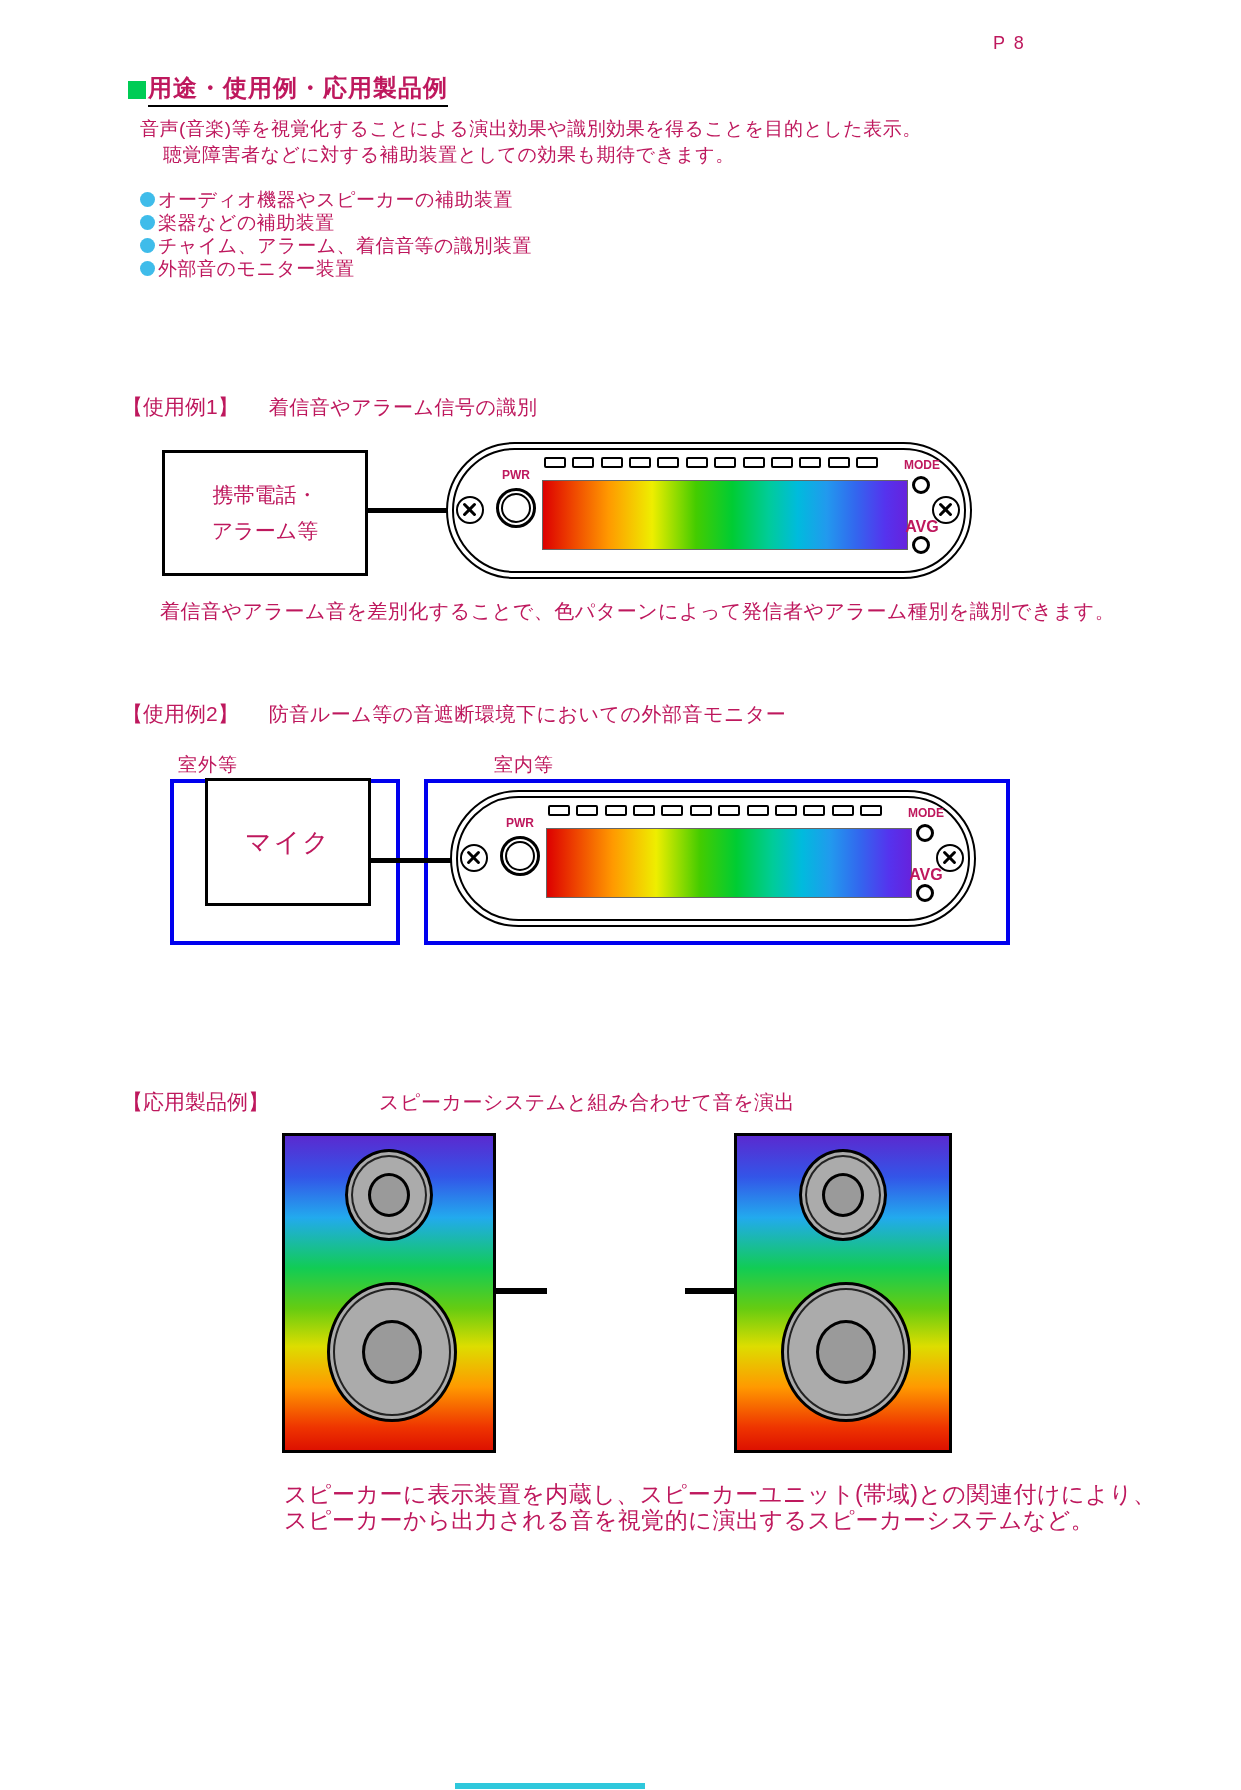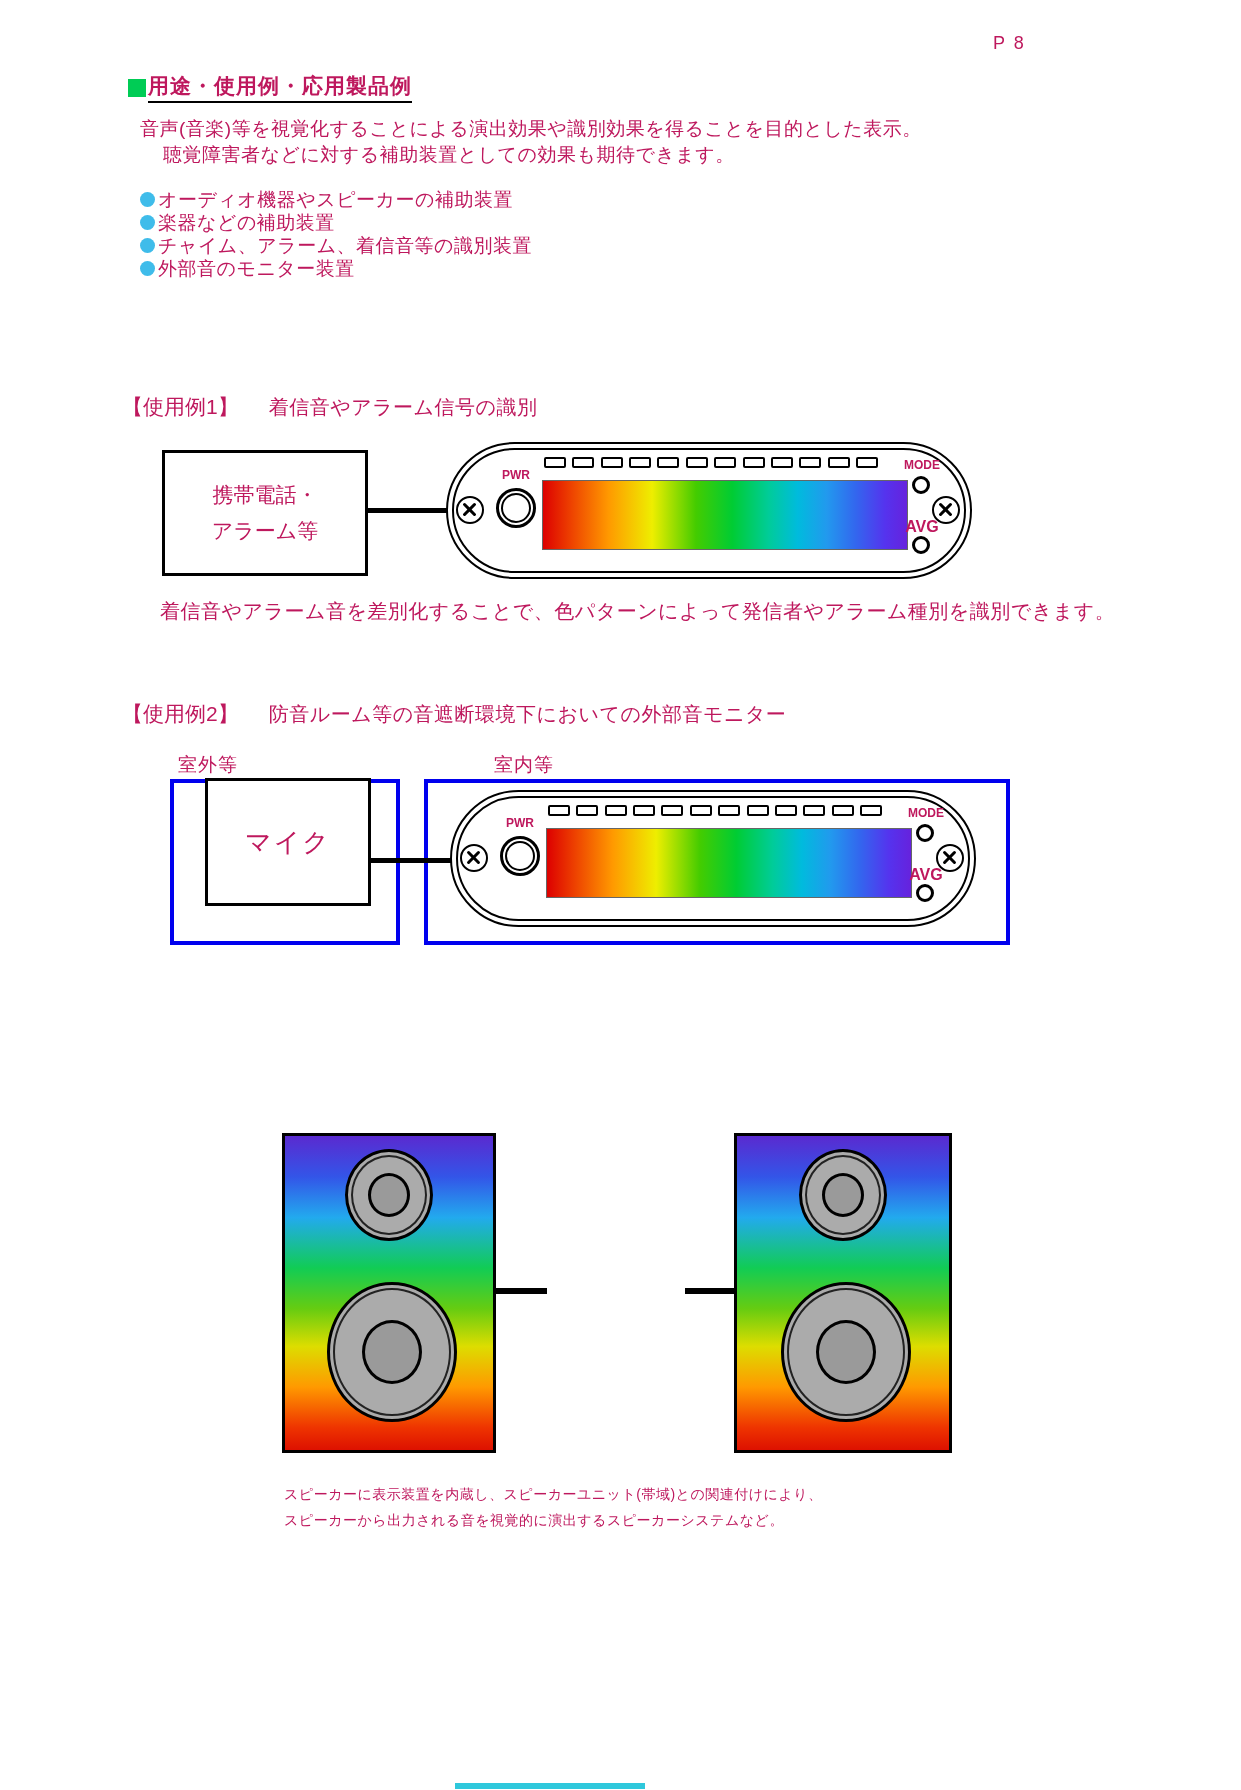--- a/index.html
+++ b/index.html
@@ -2,21 +2,21 @@
 <html><head>
 <meta charset="utf-8">
 <style>
   html,body{margin:0;padding:0;background:#888;}
   #page{position:relative;width:1241px;height:1790px;background:#fff;margin:0 auto;
         font-family:"Liberation Sans","DejaVu Sans",sans-serif;color:#be185d;overflow:hidden;}
 
   
   .page-number{position:absolute;left:993px;top:33px;font-size:18px;letter-spacing:2px;}
   .main-heading{position:absolute;left:128px;top:72px;display:flex;align-items:center;
-                font-size:21px;font-weight:bold;}
+                font-size:24px;font-weight:bold;}
   .heading-square{width:18px;height:18px;margin-right:2px;flex:none;}
   .heading-text{border-bottom:2px solid #000;padding-bottom:1px;letter-spacing:1px;}
 
   .body-text{position:absolute;font-size:19px;letter-spacing:0.5px;line-height:26px;white-space:nowrap;}
 
   .bullet-list{position:absolute;left:140px;top:188px;}
   .bullet-item{display:flex;align-items:center;height:23px;font-size:19px;letter-spacing:0.5px;white-space:nowrap;}
   .bullet-dot{width:15px;height:15px;border-radius:50%;margin-right:3px;flex:none;}
 
   .section-head{position:absolute;display:flex;align-items:baseline;white-space:nowrap;}
@@ -60,21 +60,21 @@
   
   .speaker{position:absolute;border:3px solid #000;z-index:1;box-sizing:border-box;}
   .spk-unit{position:absolute;background:#ababab;border:3px solid #000;border-radius:50%;box-sizing:border-box;}
   .spk-unit::before{content:"";position:absolute;inset:3px;border:2px solid #222;border-radius:50%;}
   .spk-hub{position:absolute;background:#9a9a9a;border:3px solid #000;border-radius:50%;box-sizing:border-box;}
   .tweeter{left:60px;top:13px;width:88px;height:92px;}
   .tweeter-hub{left:83px;top:37px;width:42px;height:44px;}
   .woofer{left:42px;top:146px;width:130px;height:140px;}
   .woofer-hub{left:77px;top:184px;width:60px;height:64px;}
 
-  .note-text{position:absolute;font-size:14px;letter-spacing:0.5px;line-height:26px;white-space:nowrap;}
+  .note-text{position:absolute;font-size:23px;letter-spacing:0.5px;line-height:26px;white-space:nowrap;}
   .bottom-bar{position:absolute;left:455px;top:1783px;width:190px;height:6px;}
 </style>
 </head>
 <body>
 
 <div id="page">
 
   <div class="page-number">P 8</div>
 
   <div class="main-heading">
@@ -183,20 +183,24 @@
     <div class="pwr-btn"></div>
     <div class="display" style="background: linear-gradient(90deg, rgb(221, 0, 0) 0%, rgb(238, 68, 0) 8%, rgb(255, 153, 0) 18%, rgb(238, 238, 0) 30%, rgb(68, 204, 0) 42%, rgb(0, 204, 51) 52%, rgb(0, 204, 153) 62%, rgb(0, 187, 221) 70%, rgb(34, 153, 238) 78%, rgb(51, 102, 238) 86%, rgb(85, 51, 238) 94%, rgb(102, 34, 221) 100%);"></div>
     <div class="mode-label">MODE</div>
     <div class="round-btn mode-btn"></div>
     <div class="avg-label">AVG</div>
     <div class="round-btn avg-btn"></div>
     <div class="screw screw-right"></div>
   </div>
 
 
+  <div class="section-head" style="left:122px;top:1088px;">
+    <span class="sec-label">【応用製品例】</span>
+    <span class="sec-title" style="margin-left:110px;">スピーカーシステムと組み合わせて音を演出</span>
+  </div>
 
   <div class="speaker" style="left: 282px; top: 1133px; width: 214px; height: 320px; background: linear-gradient(rgb(90, 42, 208) 0%, rgb(51, 85, 232) 13%, rgb(34, 170, 238) 26%, rgb(17, 204, 85) 42%, rgb(102, 204, 17) 55%, rgb(221, 221, 0) 67%, rgb(255, 153, 0) 80%, rgb(238, 51, 0) 93%, rgb(221, 17, 0) 100%);">
     <div class="spk-unit tweeter"></div>
     <div class="spk-hub tweeter-hub"></div>
     <div class="spk-unit woofer"></div>
     <div class="spk-hub woofer-hub"></div>
   </div>
 
   <div class="connector" style="left:494px;top:1288px;width:53px;height:6px;"></div>
 

